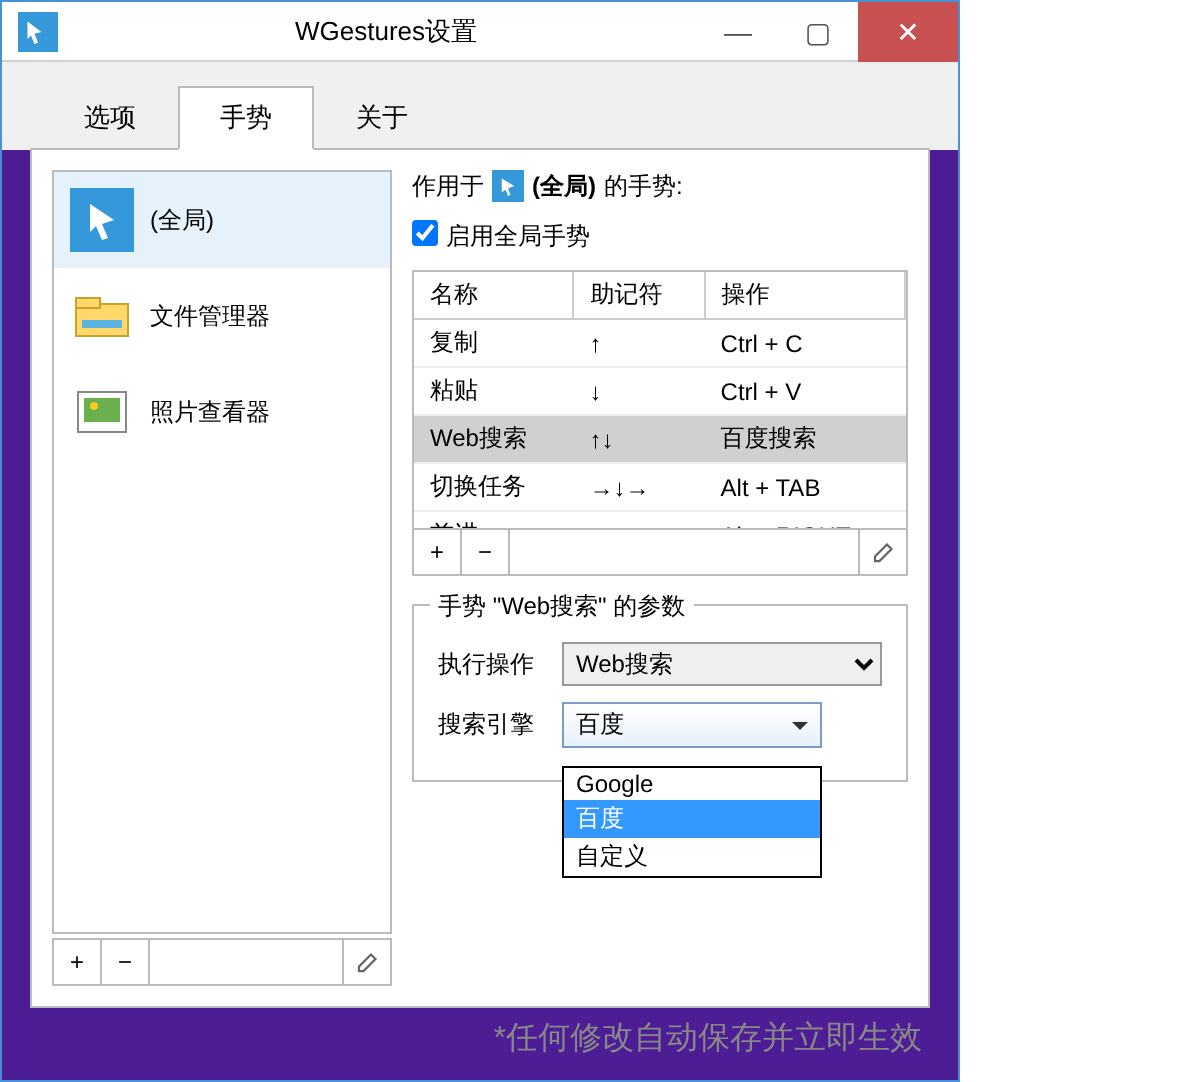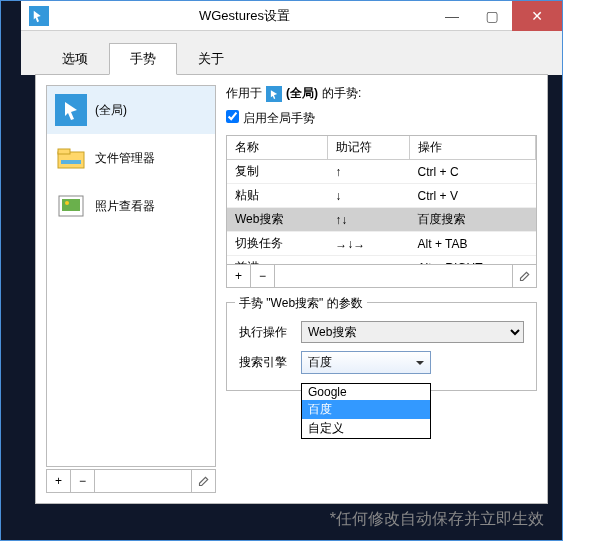--- a/index.html
+++ b/index.html
@@ -1,17 +1,17 @@
 <!DOCTYPE html>
 <html><head>
 <meta charset="utf-8">
 <style>
 * { box-sizing: border-box; margin: 0; padding: 0; }
 body { font-family: "Microsoft YaHei", "Segoe UI", sans-serif; font-size: 12px; background: #fff; color: #000; }
-.window { width: 563px; height: 541px; border: 1px solid #4a90d9; background: #0f172a; position: relative; padding-left: 20px; }
+.window { width: 480px; height: 541px; border: 1px solid #4a90d9; background: #4c1d95; position: relative; }
 .titlebar { height: 30px; background: #fff; display: flex; align-items: center; border-bottom: 1px solid #d0d0d0; }
 .titlebar-icon { width: 20px; height: 20px; background: #3498db; margin: 0 8px; display: flex; align-items: center; justify-content: center; color: #fff; }
 .titlebar-title { flex: 1; text-align: center; font-size: 13px; }
 .titlebar-btns { display: flex; }
 .tbtn { width: 40px; height: 30px; display: flex; align-items: center; justify-content: center; font-size: 14px; cursor: pointer; }
 .tbtn.min { color: #555; }
 .tbtn.max { color: #555; }
 .tbtn.close { background: #c75050; color: #fff; width: 50px; }
 .tabs { display: flex; padding: 12px 0 0 20px; background: #f0f0f0; }
 .tab { padding: 6px 20px; border: 1px solid transparent; cursor: pointer; font-size: 13px; }
@@ -19,21 +19,21 @@
 .content { display: flex; background: #fff; border: 1px solid #bbb; margin: -1px 14px 0 14px; height: 430px; padding: 10px; gap: 10px; }
 .sidebar { width: 170px; display: flex; flex-direction: column; }
 .sidebar-list { flex: 1; border: 1px solid #bbb; background: #fff; overflow: auto; }
 .sidebar-item { display: flex; align-items: center; padding: 8px; gap: 8px; cursor: pointer; }
 .sidebar-item.selected { background: #e5f1fb; }
 .si-icon { width: 32px; height: 32px; display: flex; align-items: center; justify-content: center; flex-shrink: 0; }
 .sidebar-toolbar { display: flex; border: 1px solid #bbb; border-top: 1px solid #bbb; margin-top: 2px; }
 .stbtn { width: 24px; height: 22px; border-right: 1px solid #bbb; display: flex; align-items: center; justify-content: center; cursor: pointer; }
 .stbtn.edit { margin-left: auto; border-left: 1px solid #bbb; border-right: none; }
 .main { flex: 1; display: flex; flex-direction: column; font-size: 12px; }
-.main-header { display: flex; align-items: center; gap: 4px; margin-bottom: 4px; }
+.main-header { display: flex; align-items: flex-start; gap: 4px; margin-bottom: 4px; }
 .mh-icon { width: 16px; height: 16px; background: #3498db; display: inline-flex; align-items: center; justify-content: center; color: #fff; font-size: 10px; }
 .checkbox-row { margin: 4px 0 8px 0; display: flex; align-items: flex-start; gap: 4px; }
 .checkbox-row input { margin: 0; }
 .table-wrap { border: 1px solid #bbb; height: 130px; overflow: auto; position: relative; }
 table { width: 100%; border-collapse: collapse; }
 th { text-align: left; padding: 3px 8px; border-bottom: 1px solid #ccc; border-right: 1px solid #ccc; font-weight: normal; background: #fff; position: sticky; top: 0; }
 td { padding: 3px 8px; border-bottom: 1px solid #eee; }
 tr.selected td { background: #d0d0d0; }
 .table-toolbar { display: flex; border: 1px solid #bbb; border-top: none; }
 .ttbtn { width: 24px; height: 22px; border-right: 1px solid #bbb; display: flex; align-items: center; justify-content: center; cursor: pointer; }

